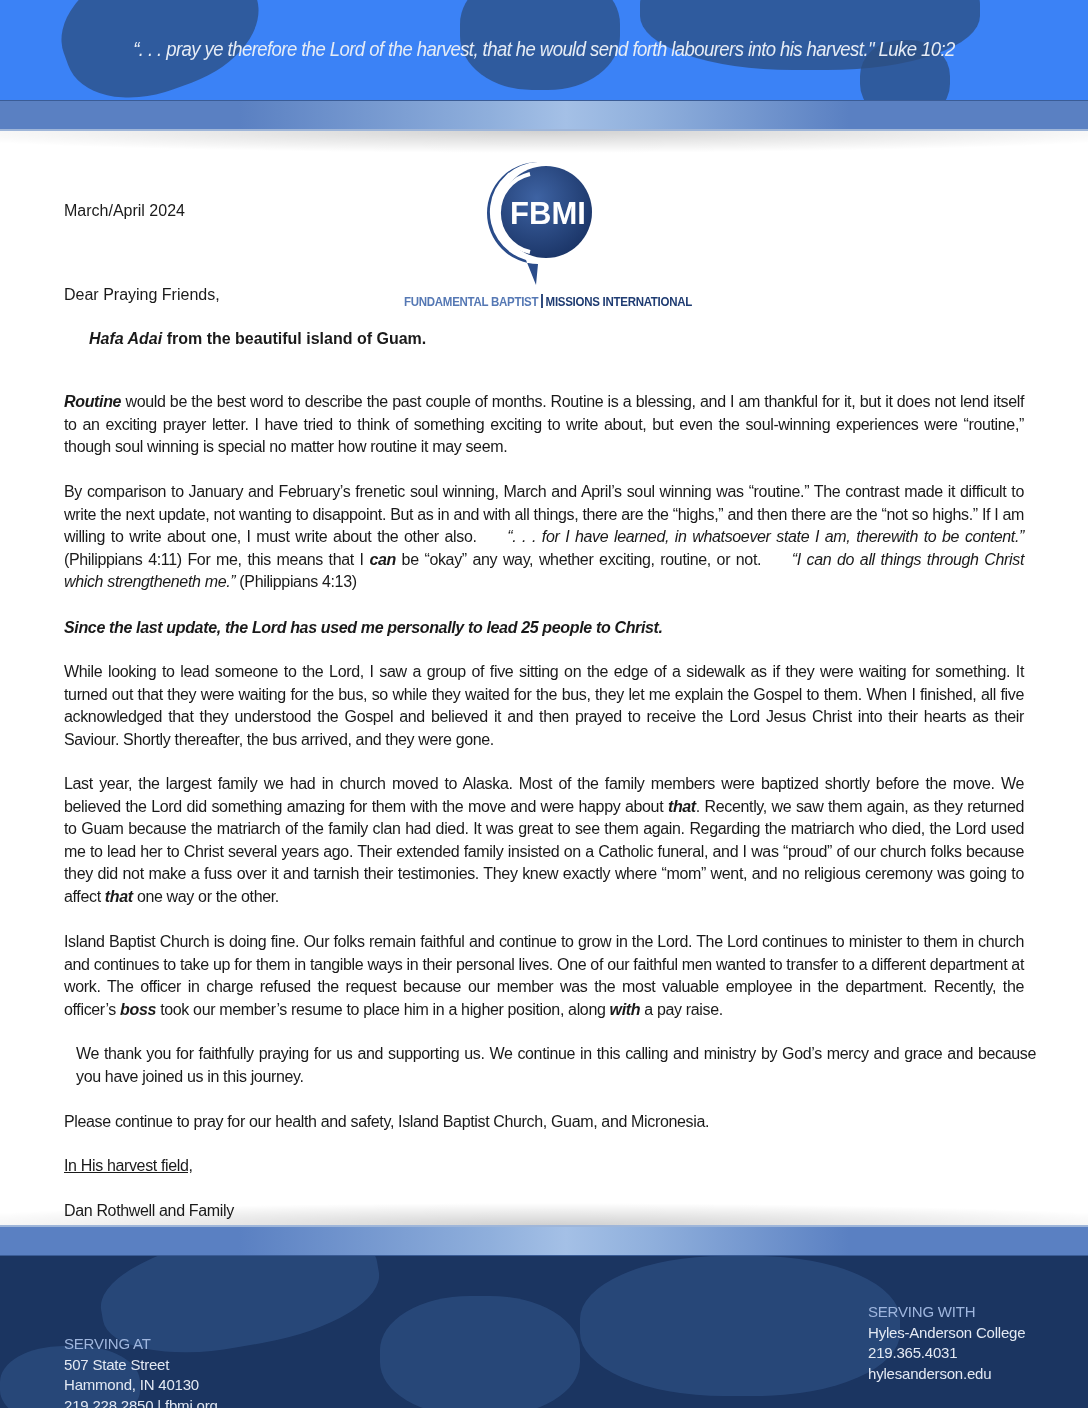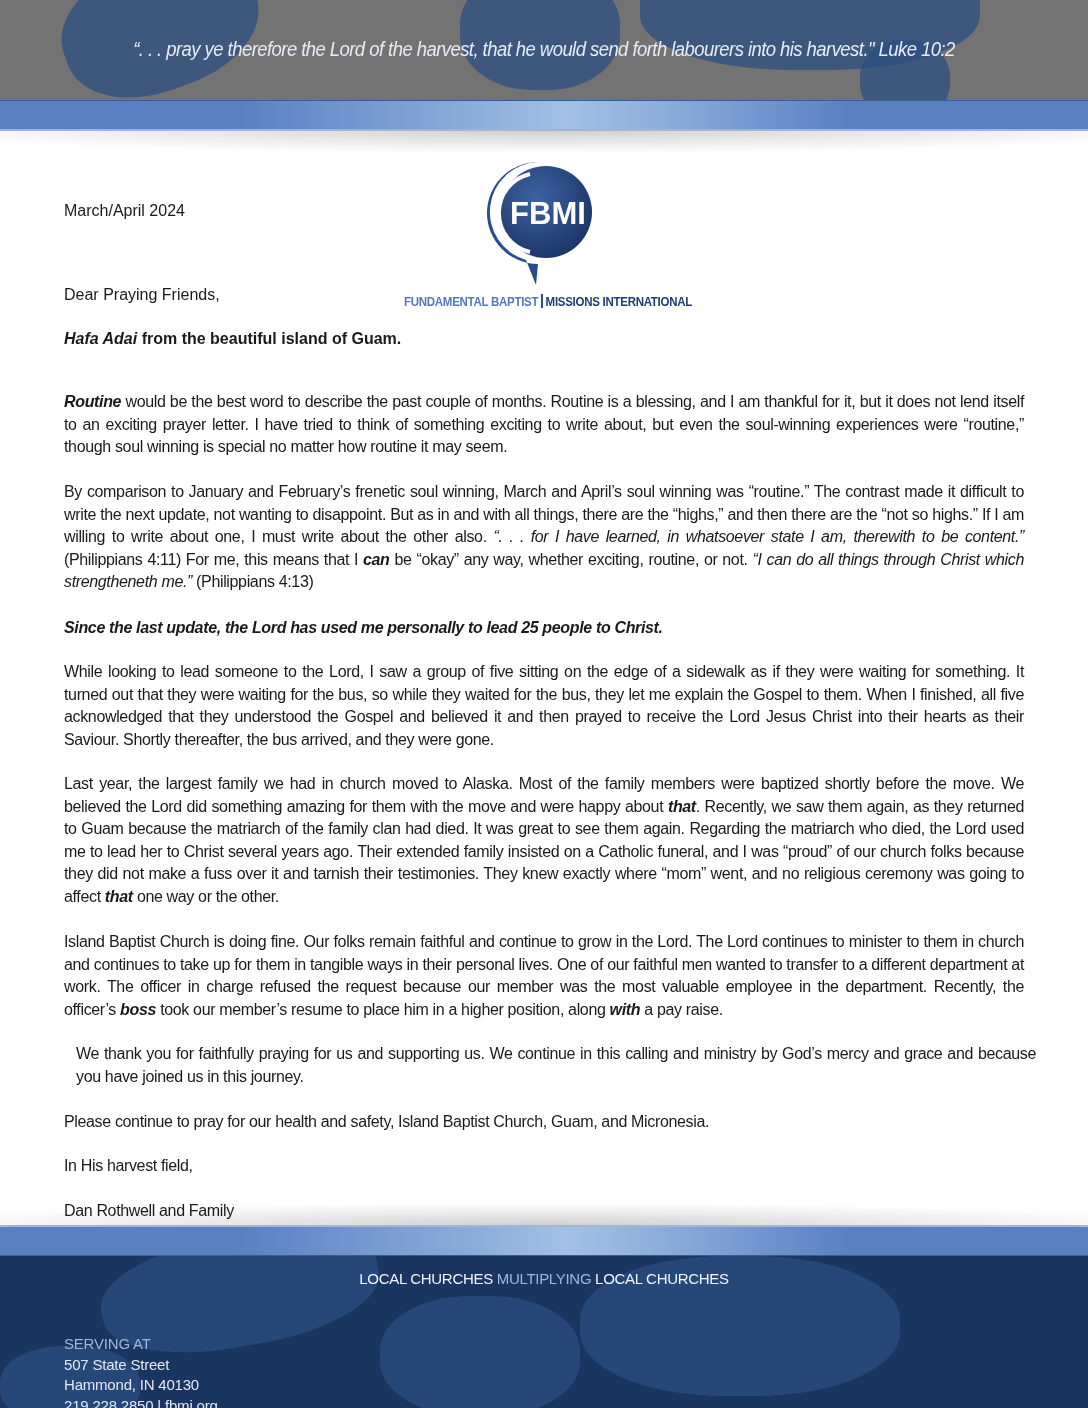--- a/index.html
+++ b/index.html
@@ -5,21 +5,21 @@
     html, body { margin: 0; padding: 0; }
     body {
       width: 1088px; height: 1408px; position: relative; overflow: hidden;
       background: #ffffff;
       font-family: "Liberation Sans", sans-serif;
       color: #1a1a1a;
     }
     
     .header {
       position: absolute; left: 0; top: 0; width: 1088px; height: 100px;
-      background: #737373; overflow: hidden;
+      background: #3b82f6; overflow: hidden;
     }
     .map-blob { position: absolute; background: #2c4e80; opacity: 0.75; border-radius: 45%; }
     .header-quote {
       position: absolute; left: 0; width: 1088px; top: 38px;
       text-align: center; color: #e6ecf5; font-style: italic;
       font-size: 19.5px; letter-spacing: -0.6px; transform: scaleX(0.95);
     }
     .band {
       position: absolute; left: 0; width: 1088px; height: 28px;
       background: linear-gradient(90deg, #5a80c2 0%, #5a80c2 22%, #8fafdc 45%, #a4c0e6 52%, #8fafdc 60%, #5a80c2 78%, #5a80c2 100%);
@@ -44,21 +44,21 @@
       transform: scaleX(0.92); transform-origin: left center;
     }
     .logo-text .lt1 { color: #5578b4; }
     .logo-text .lt2 { color: #1f3c72; }
     .logo-text .sep { display: inline-block; width: 2px; height: 14px; background: #1f3c72; margin: 0 3px -2px 3px; }
     .date { position: absolute; left: 64px; top: 202px; font-size: 16px; }
     .salutation { position: absolute; left: 64px; top: 286px; font-size: 16px; text-align: center; }
     .greeting { position: absolute; left: 64px; top: 330px; font-size: 16px; font-weight: bold; }
     .para { position: absolute; left: 64px; width: 960px; font-size: 16px; line-height: 22.5px; letter-spacing: -0.35px; text-align: justify; text-align-last: left; }
     .bi { font-weight: bold; font-style: italic; }
-    .it { font-style: italic; }
+    .it { font-style: italic; margin-left: 25px; }
 
     
     .footer {
       position: absolute; left: 0; top: 1256px; width: 1088px; height: 152px;
       background: #1b3561; overflow: hidden;
     }
     .footer-tagline {
       position: absolute; left: 0; width: 1088px; top: 14px; text-align: center;
       font-size: 15px; color: #f2f5fa; letter-spacing: -0.3px;
     }
@@ -111,31 +111,36 @@
 <p class="para bi" style="top:601px;">Since the last update, the Lord has used me personally to lead 25 people to Christ.</p>
 
 <p class="para" style="top:645px;">While looking to lead someone to the Lord, I saw a group of five sitting on the edge of a sidewalk as if they were waiting for something. It turned out that they were waiting for the bus, so while they waited for the bus, they let me explain the Gospel to them. When I finished, all five acknowledged that they understood the Gospel and believed it and then prayed to receive the Lord Jesus Christ into their hearts as their Saviour. Shortly thereafter, the bus arrived, and they were gone.</p>
 
 <p class="para" style="top:757px;"><span>Last year, the largest family we had in church moved to Alaska. Most of the family members were baptized shortly before the move. We believed the Lord did something amazing for them with the move and were happy about </span><span class="bi">that</span><span>. Recently, we saw them again, as they returned to Guam because the matriarch of the family clan had died. It was great to see them again. Regarding the matriarch who died, the Lord used me to lead her to Christ several years ago. Their extended family insisted on a Catholic funeral, and I was “proud” of our church folks because they did not make a fuss over it and tarnish their testimonies. They knew exactly where “mom” went, and no religious ceremony was going to affect </span><span class="bi">that</span><span> one way or the other.</span></p>
 
 <p class="para" style="top:915px;"><span>Island Baptist Church is doing fine. Our folks remain faithful and continue to grow in the Lord. The Lord continues to minister to them in church and continues to take up for them in tangible ways in their personal lives. One of our faithful men wanted to transfer to a different department at work. The officer in charge refused the request because our member was the most valuable employee in the department. Recently, the officer’s </span><span class="bi">boss</span><span> took our member’s resume to place him in a higher position, along </span><span class="bi">with</span><span> a pay raise.</span></p>
 
 <p class="para" style="top:1027px;margin-left:12px;">We thank you for faithfully praying for us and supporting us. We continue in this calling and ministry by God’s mercy and grace and because you have joined us in this journey.</p>
 <p class="para" style="top:1095px;">Please continue to pray for our health and safety, Island Baptist Church, Guam, and Micronesia.</p>
-<p class="para" style="top:1139px;">In His harvest field,</p>
+<p class="para" style="top:1139px;text-decoration:underline;">In His harvest field,</p>
 <p class="para" style="top:1184px;">Dan Rothwell and Family</p>
 
 <div class="shadow-bottom"></div>
 <div class="band bottom"></div>
 <div class="footer">
   <div class="map-blob" style="left:100px;top:-20px;width:280px;height:110px;transform:rotate(-10deg);"></div>
   <div class="map-blob" style="left:380px;top:40px;width:200px;height:120px;"></div>
   <div class="map-blob" style="left:580px;top:0px;width:320px;height:140px;"></div>
   <div class="map-blob" style="left:0px;top:90px;width:140px;height:80px;"></div>
-  <div class="footer-tagline"><span>LOCAL CHURCHES </span><span class="mid">MULTIPLYING</span><span> LOCAL CHURCHES</span></div>
 
   <div class="fcol c1">
     <div class="fhead">SERVING AT</div>
     <div>507 State Street</div>
     <div>Hammond, IN  40130</div>
     <div>219.228.2850  |  fbmi.org</div>
   </div>
+  <div class="fcol c3">
+    <div class="fhead">SERVING WITH</div>
+    <div>Hyles-Anderson College</div>
+    <div>219.365.4031</div>
+    <div>hylesanderson.edu</div>
+  </div>
 </div>
 
 </body></html>

